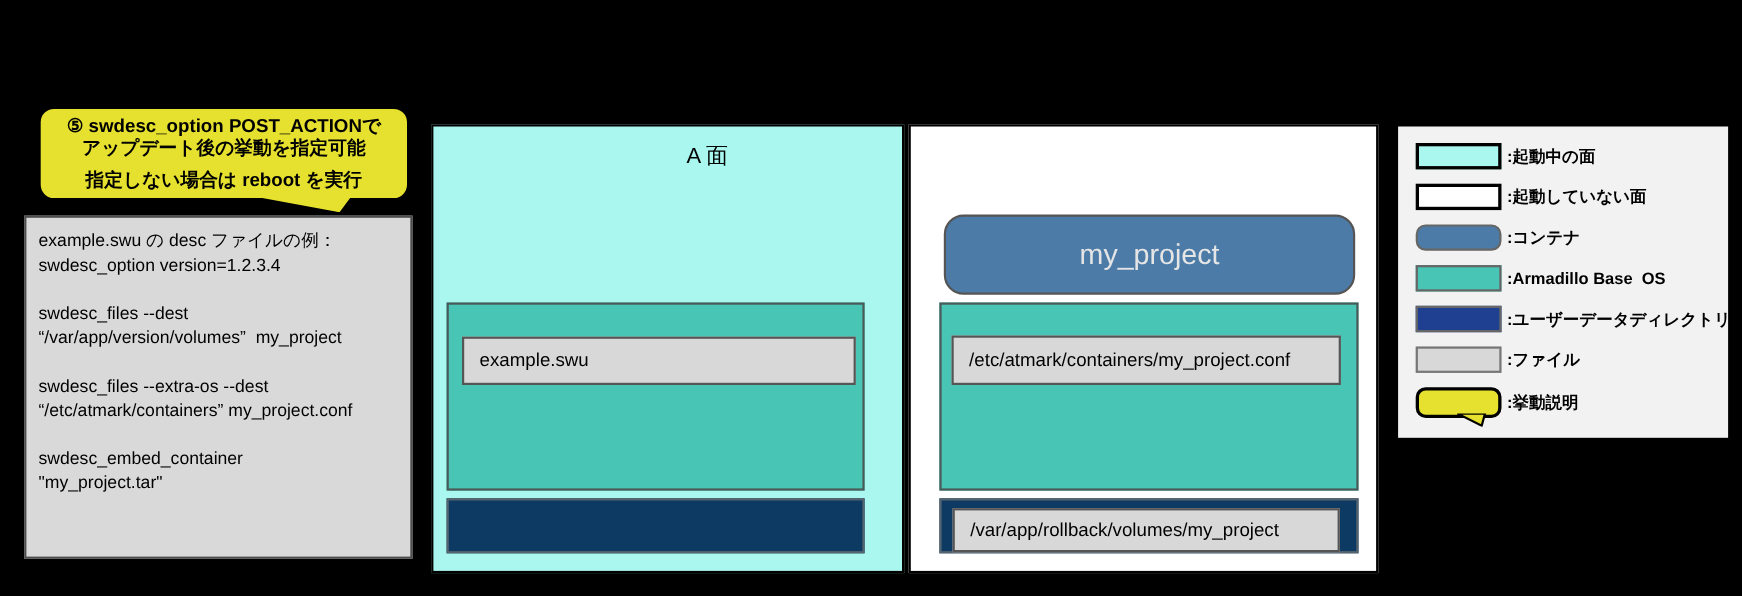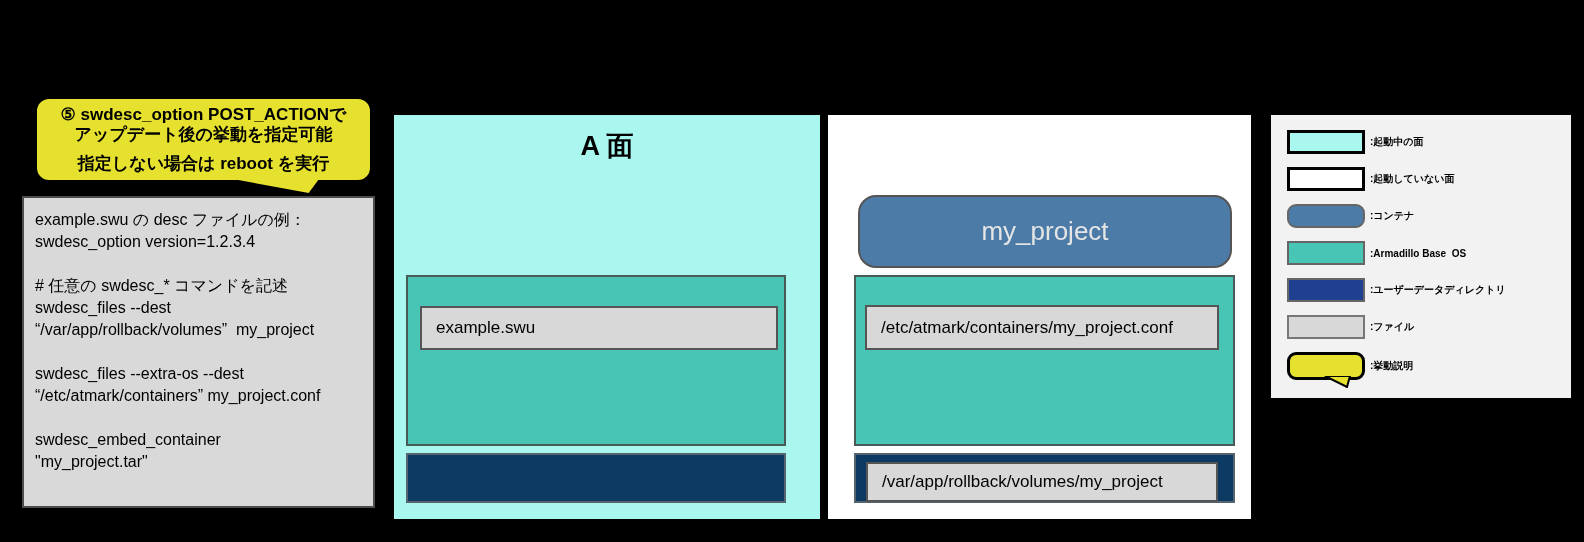--- a/index.html
+++ b/index.html
@@ -30,21 +30,21 @@
     padding:11px 0 0 11px; font-size:16px; z-index:2;
   }
   .code-line { line-height:22px; min-height:22px; white-space:pre; overflow:hidden; }
 
   
   .panel { position:absolute; top:113px; height:408px; border:2px solid #000; box-sizing:border-box; }
   .panel-a { left:392px; width:430px; background:#A9F7EF; }
   .panel-b { left:826px; width:427px; background:#FFFFFF; }
   .panel-title {
     position:absolute; top:13px; left:0; width:100%; text-align:center;
-    font-size:27px; font-weight:bold; white-space:pre;
+    font-size:20px; font-weight:normal; white-space:pre;padding-left:36px;
   }
 
   .os-box { position:absolute; background:#49C5B6; border:2px solid #4a5a58; box-sizing:border-box;text-align:right; }
   .panel-a .os-box { left:12px; top:160px; width:380px; height:171px; }
   .panel-b .os-box { left:26px; top:160px; width:381px; height:171px; }
 
   .navy-box { position:absolute; top:338px; height:50px; background:#0D3A63; border:2px solid #56646e; box-sizing:border-box; }
   .panel-a .navy-box { left:12px; width:380px; }
   .panel-b .navy-box { left:26px; width:381px; }
 
@@ -73,42 +73,41 @@
   .legend-row { display:flex; align-items:center; }
   .swatch { width:78px; height:24px; box-sizing:border-box; flex:0 0 auto; }
   .sw-active    { background:#A9F7EF; border:3px solid #000; }
   .sw-inactive  { background:#FFFFFF; border:3px solid #000; }
   .sw-container { background:#4C7BA8; border:2px solid #666; border-radius:9px; }
   .sw-os        { background:#49C5B6; border:2px solid #666; }
   .sw-userdir   { background:#1F4090; border:2px solid #666; }
   .sw-file      { background:#D8D8D8; border:2px solid #777; }
   .sw-callout   { background:#E6E02F; border:3px solid #000; border-radius:9px; height:28px; position:relative; }
   .sw-callout svg { position:absolute; right:10px; bottom:-11px; }
-  .legend-label { font-size:10px; font-weight:bold; margin-left:5px; white-space:pre; }
+  .legend-label { font-size:15px; font-weight:bold; margin-left:5px; white-space:pre; }
 </style>
 </head>
 <body>
 
 <div class="canvas">
 
   <div class="main-callout">
     <div class="co-line">⑤ swdesc_option POST_ACTIONで</div>
     <div class="co-line">アップデート後の挙動を指定可能</div>
     <div class="co-line"></div>
     <div class="co-line">指定しない場合は reboot を実行</div>
     <div class="callout-tail"></div>
   </div>
 
   <div class="code-box">
     <div class="code-line">example.swu の desc ファイルの例：</div>
     <div class="code-line">swdesc_option version=1.2.3.4</div>
     <div class="code-line"></div>
-    <div class="code-line"># 任意の swdesc_* コマンドを記述</div>
     <div class="code-line">swdesc_files --dest</div>
-    <div class="code-line">“/var/app/rollback/volumes”  my_project</div>
+    <div class="code-line">“/var/app/version/volumes”  my_project</div>
     <div class="code-line"></div>
     <div class="code-line">swdesc_files --extra-os --dest</div>
     <div class="code-line">“/etc/atmark/containers” my_project.conf</div>
     <div class="code-line"></div>
     <div class="code-line">swdesc_embed_container</div>
     <div class="code-line">"my_project.tar"</div>
   </div>
 
   <div class="panel panel-a">
     <div class="panel-title">A 面</div>

